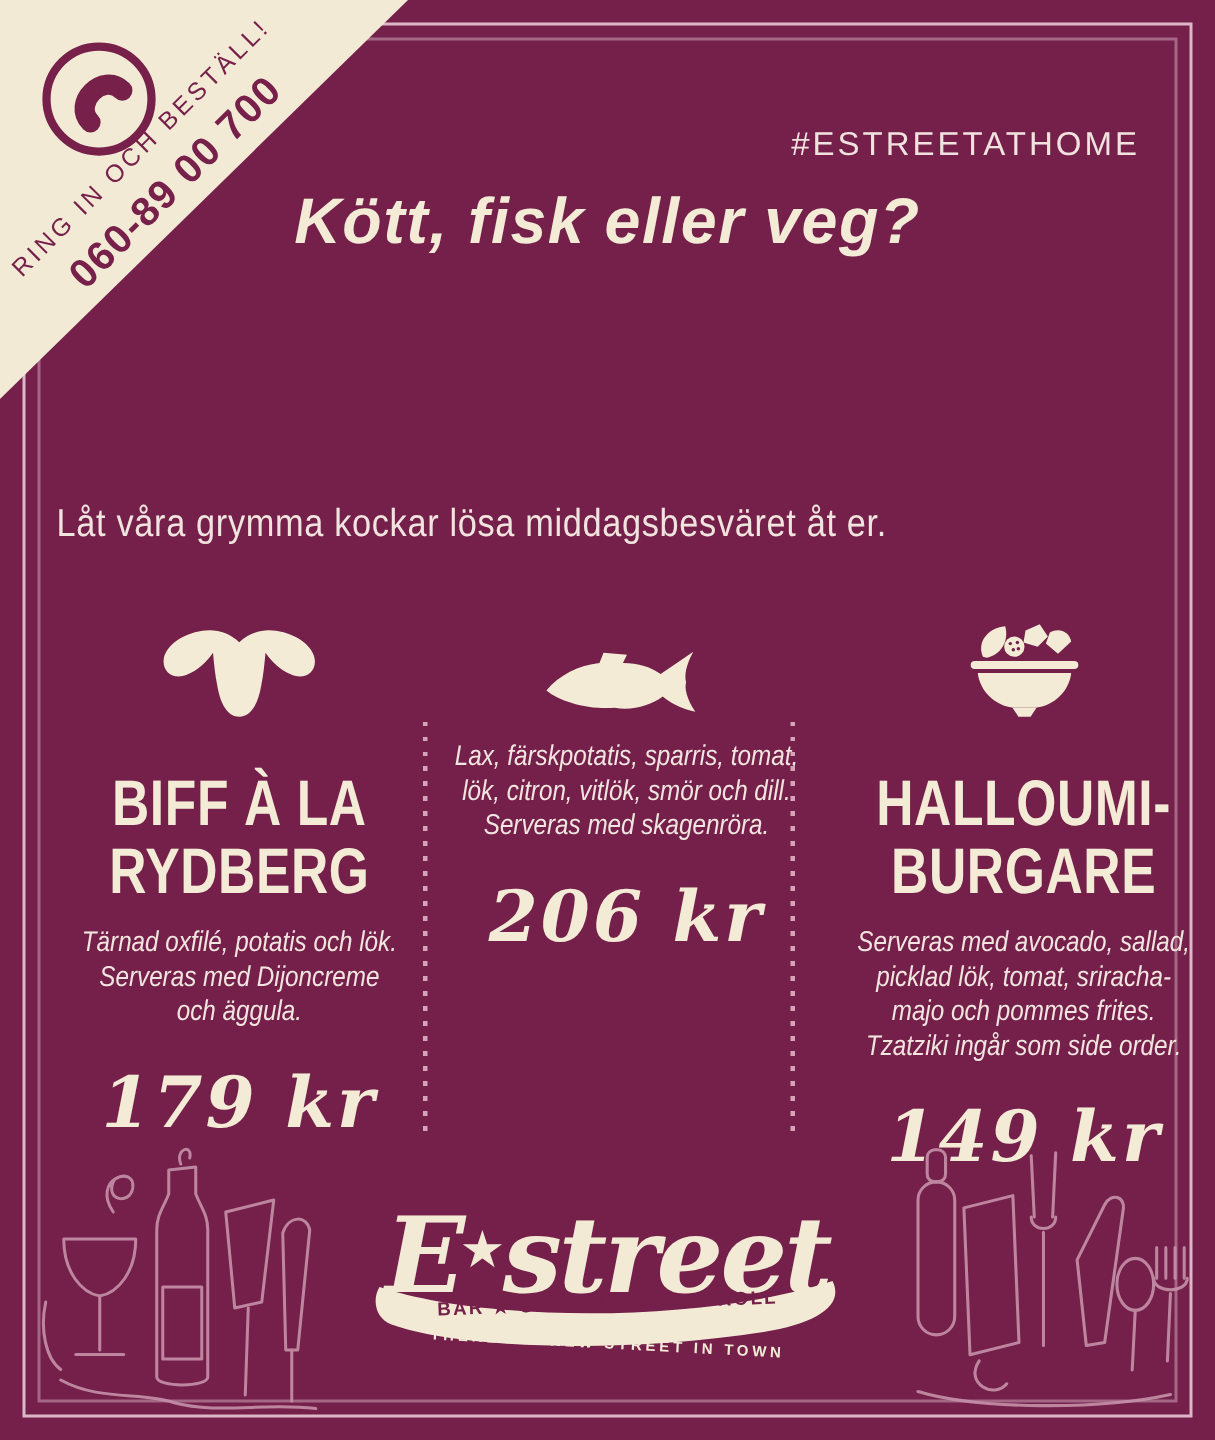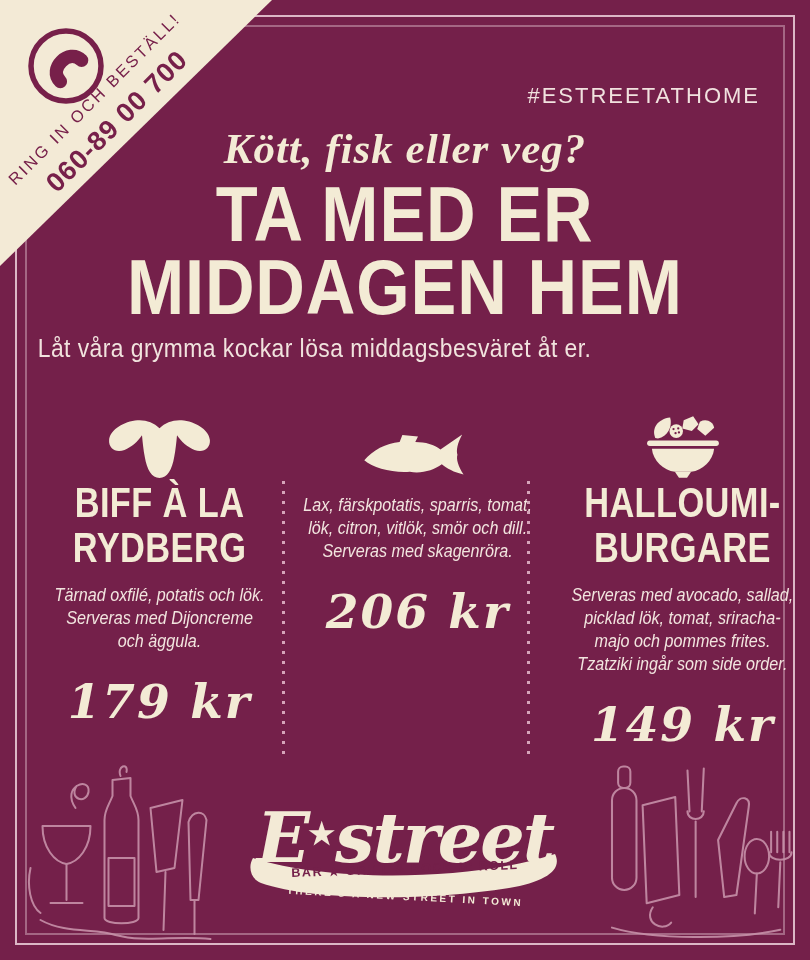--- a/index.html
+++ b/index.html
@@ -18,33 +18,33 @@
   .ribbon{position:absolute;top:0;left:0;width:272px;height:266px;background:#f3ead6;
     clip-path:polygon(0 0,100% 0,0 100%);filter:drop-shadow(4px 4px 7px rgba(35,3,18,.45));z-index:5;}
   .ribbon-text{position:absolute;left:-62px;top:84px;width:340px;text-align:center;
     transform:rotate(-45deg);color:#77204a;z-index:6;}
   .ribbon-label{font-size:16.5px;letter-spacing:2.5px;}
   .ribbon-phone{margin-top:7px;font-size:27px;font-weight:bold;letter-spacing:1px;}
   .ribbon-icon{position:absolute;top:24px;left:24px;z-index:6;}
 
   
   .script-title{position:absolute;top:124px;width:100%;text-align:center;color:#f3ebd5;
-    font-family:Liberation Serif, serif;font-style:italic;font-weight:bold;font-size:43px;letter-spacing:1px;}
+    font-family:Liberation Sans, sans-serif;font-style:italic;font-weight:bold;font-size:43px;letter-spacing:1px;}
   .main-title{position:absolute;top:178px;width:100%;text-align:center;color:#f3ebd5;
     font-weight:bold;font-size:78px;line-height:73px;}
   .main-title .squeeze{display:inline-block;transform:scaleX(.88);white-space:nowrap;letter-spacing:1px;}
   .subtitle{position:absolute;top:333px;width:100%;text-align:left;color:#f1e3de;
     font-size:26px;line-height:31px;}
   .subtitle .squeeze{display:inline-block;transform:scaleX(.88);white-space:nowrap;letter-spacing:.5px;}
 
   
   .menu{position:absolute;top:414px;left:36px;right:36px;display:flex;}
   .menu-col{flex:1;text-align:center;color:#f3ebd5;}
   .icon-box{height:66px;display:flex;align-items:flex-end;justify-content:center;}
-  .item-name{font-weight:bold;font-size:43px;line-height:45px;}
+  .item-name{margin-top:34px;font-weight:bold;font-size:43px;line-height:45px;}
   .item-name .nline{display:block;transform:scaleX(.8);white-space:nowrap;letter-spacing:.5px;}
   .item-desc{margin-top:13px;font-style:italic;font-size:19px;line-height:23px;color:#f2e5df;
     transform:scaleX(.85);}
   .item-desc div{white-space:nowrap;}
   .item-price{margin-top:22px;font-family:"DejaVu Serif",serif;font-style:italic;font-weight:bold;
     font-size:47px;letter-spacing:2px;text-align:center;}
   .divider{position:absolute;top:481px;width:3px;height:277px;
     background-image:repeating-linear-gradient(to bottom,#d5a4b9 0 3px,transparent 3px 10px);}
   .divider.d1{left:282px;} .divider.d2{left:527px;}
 
@@ -83,24 +83,20 @@
   </svg>
   <div class="ribbon-text">
     <div class="ribbon-label">RING IN OCH BESTÄLL!</div>
     <div class="ribbon-phone">060-89 00 700</div>
   </div>
 
   <div class="hashtag">#ESTREETATHOME</div>
 
   <div class="script-title">Kött, fisk eller veg?</div>
 
-  <div class="main-title">
-    <div><span class="squeeze">TA MED ER</span></div>
-    <div><span class="squeeze">MIDDAGEN HEM</span></div>
-  </div>
 
   <div class="subtitle">
     <div><span class="squeeze">Låt våra grymma kockar lösa middagsbesväret åt er.</span></div>
   </div>
 
   <div class="menu">
 
     <div class="menu-col">
       <div class="icon-box">
         <svg width="105" height="63" viewBox="0 0 150 90">

